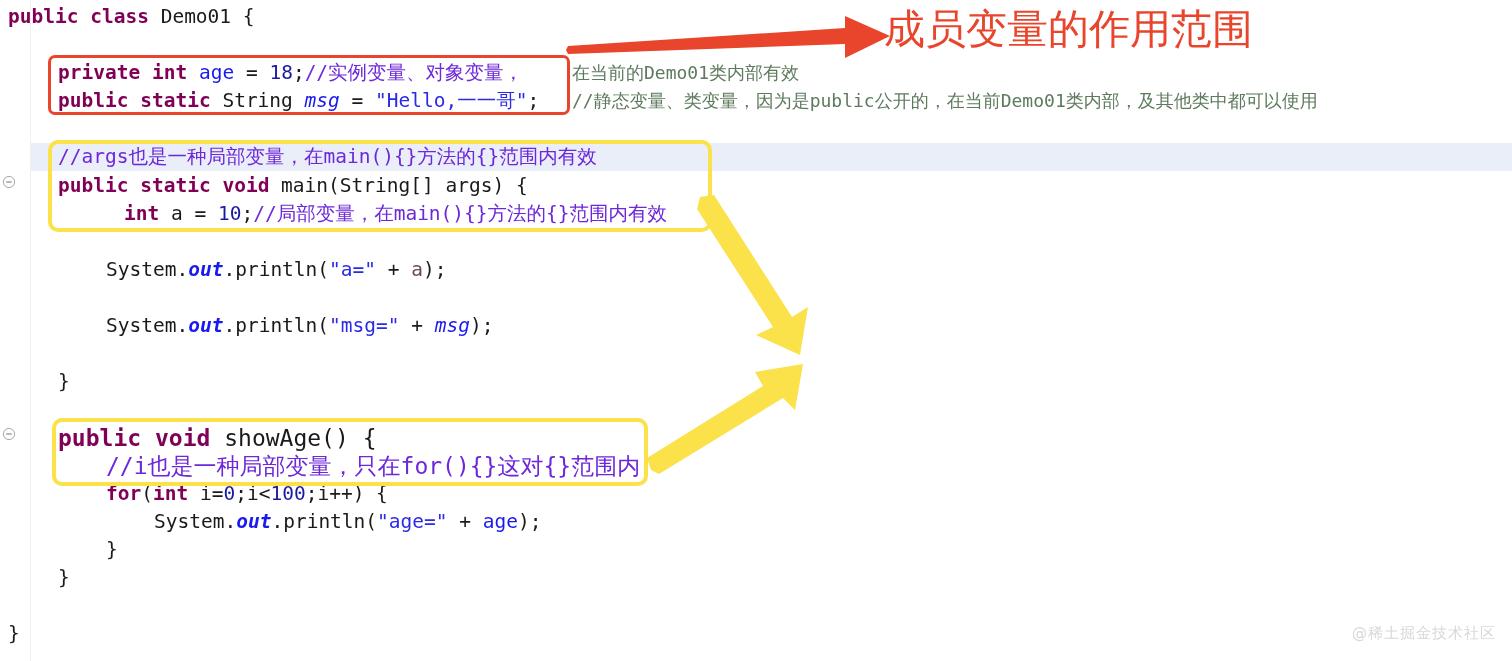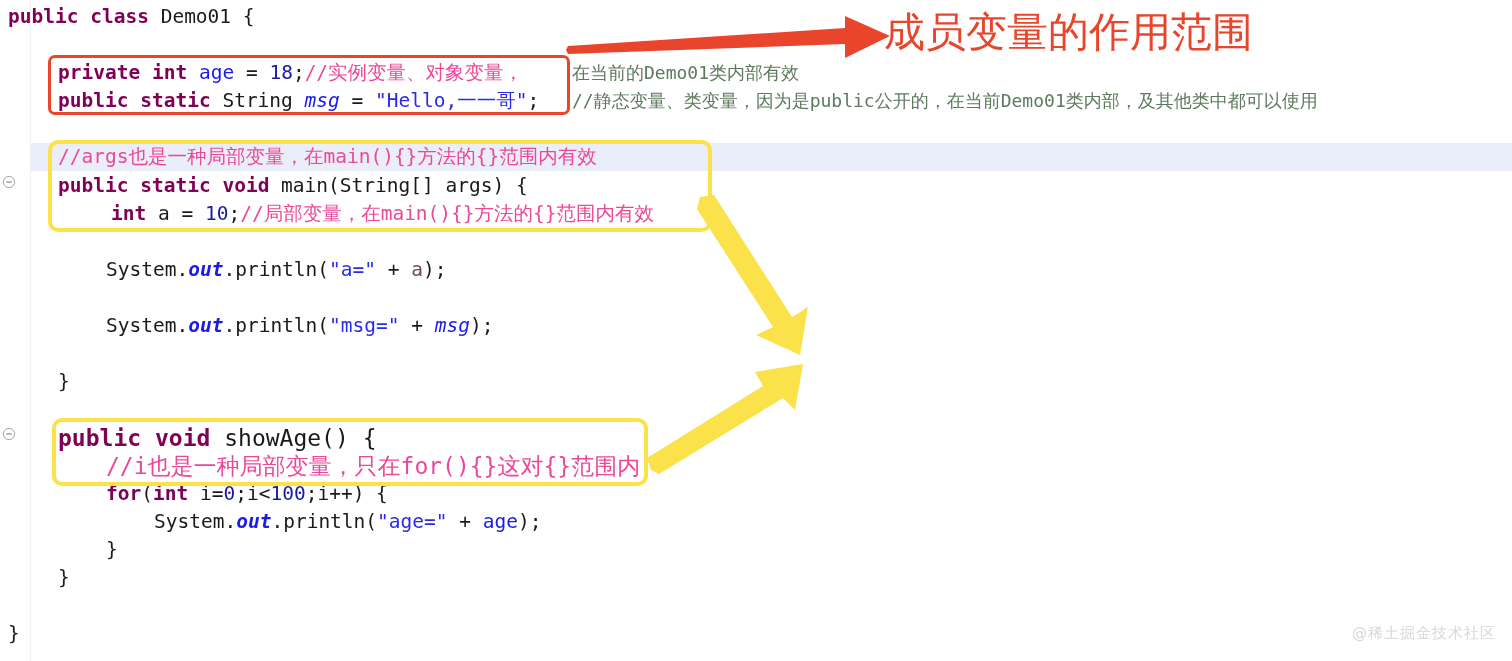--- a/index.html
+++ b/index.html
@@ -63,21 +63,21 @@
     line-height: 28px;
     letter-spacing: 0px;
     color: #1a1a1a;
     z-index: 3;
   }
   .kw      { color: #7f0055; font-weight: bold; }
   .fld     { color: #1a1aee; }
   .fld-i   { color: #1a1aee; font-style: italic; }
   .num     { color: #1a1aa0; }
   .str     { color: #2a2ae8; }
-  .cmt     { color: #ec4899; }
+  .cmt     { color: #6d28d9; }
   .loc     { color: #6b4b4b; }
   .stat    { color: #1a1aee; font-style: italic; font-weight: bold; }
   .plain   { color: #1a1a1a; }
 
   
   .cmt-tail {
     position: absolute;
     white-space: pre;
     font-family: "DejaVu Sans Mono", "Liberation Mono", monospace;
     font-size: 18px;
@@ -120,21 +120,21 @@
     position: absolute;
     z-index: 8;
     pointer-events: none;
     overflow: visible;
   }
 
   
   .anno-label {
     position: absolute;
     white-space: nowrap;
-    font-family: Liberation Serif, serif;
+    font-family: Liberation Mono, monospace;
     z-index: 9;
     text-align: right;
   }
   #label-member {
     left: 884px;
     top: 8px;
     font-size: 41px;
     line-height: 48px;
     color: #e8452c;
   }
@@ -186,21 +186,21 @@
   <div class="code-line" id="ln-field-age" style="left:58px; top:59px;"><span class="kw">private</span><span class="plain"> </span><span class="kw">int</span><span class="plain"> </span><span class="fld">age</span><span class="plain"> = </span><span class="num">18</span><span class="plain">;</span><span class="cmt">//实例变量、对象变量，</span></div>
   <div class="cmt-tail" id="tail-field-age" style="left:572px; top:59px;">在当前的Demo01类内部有效</div>
 
   <div class="code-line" id="ln-field-msg" style="left:58px; top:87px;"><span class="kw">public</span><span class="plain"> </span><span class="kw">static</span><span class="plain"> String </span><span class="fld-i">msg</span><span class="plain"> = </span><span class="str">"Hello,一一哥"</span><span class="plain">;</span></div>
   <div class="cmt-tail" id="tail-field-msg" style="left:572px; top:87px;">//静态变量、类变量，因为是public公开的，在当前Demo01类内部，及其他类中都可以使用</div>
 
   <div class="code-line" id="ln-comment-args" style="left:58px; top:143px;"><span class="cmt">//args也是一种局部变量，在main(){}方法的{}范围内有效</span></div>
 
   <div class="code-line" id="ln-main-decl" style="left:58px; top:172px;"><span class="kw">public</span><span class="plain"> </span><span class="kw">static</span><span class="plain"> </span><span class="kw">void</span><span class="plain"> main(String[] args) {</span></div>
 
-  <div class="code-line" id="ln-local-a" style="left:111px; top:200px;"><span class="kw">int</span><span class="plain"> a = </span><span class="num">10</span><span class="plain">;</span><span class="cmt">//局部变量，在main(){}方法的{}范围内有效</span></div>
+  <div class="code-line" id="ln-local-a" style="left:124px; top:200px;"><span class="kw">int</span><span class="plain"> a = </span><span class="num">10</span><span class="plain">;</span><span class="cmt">//局部变量，在main(){}方法的{}范围内有效</span></div>
 
   <div class="code-line" id="ln-print-a" style="left:106px; top:256px;"><span class="plain">System.</span><span class="stat">out</span><span class="plain">.println(</span><span class="str">"a="</span><span class="plain"> + </span><span class="loc">a</span><span class="plain">);</span></div>
 
   <div class="code-line" id="ln-print-msg" style="left:106px; top:312px;"><span class="plain">System.</span><span class="stat">out</span><span class="plain">.println(</span><span class="str">"msg="</span><span class="plain"> + </span><span class="fld-i">msg</span><span class="plain">);</span></div>
 
   <div class="code-line" id="ln-main-close" style="left:58px; top:368px;"><span class="plain">}</span></div>
 
   <div class="code-line" id="ln-showage-decl" style="left:58px; top:424px;"><span class="kw">public</span><span class="plain"> </span><span class="kw">void</span><span class="plain"> showAge() {</span></div>
 
   <div class="code-line" id="ln-comment-i" style="left:106px; top:452px;"><span class="cmt">//i也是一种局部变量，只在for(){}这对{}范围内</span></div>

